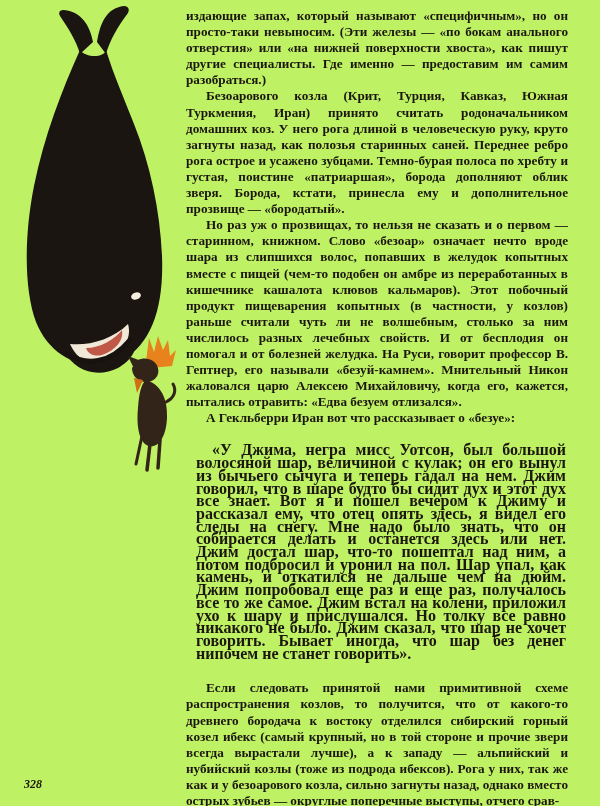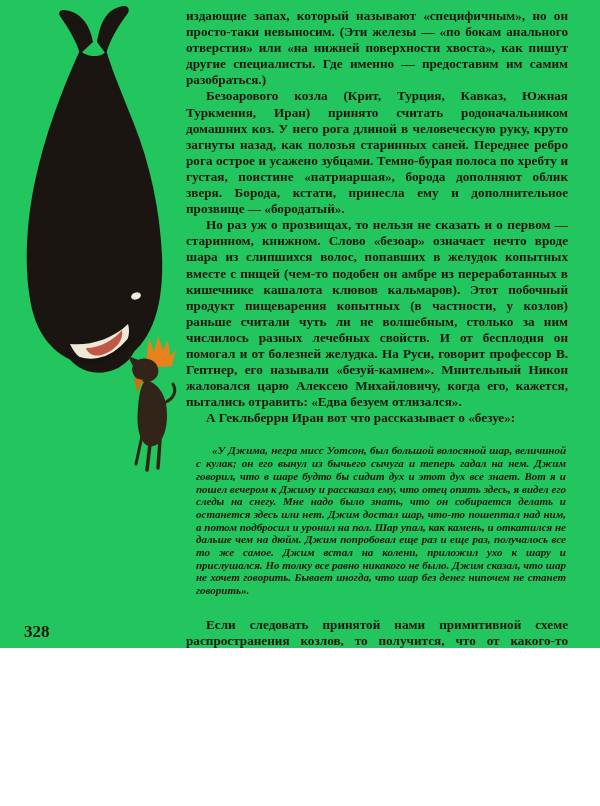--- a/index.html
+++ b/index.html
@@ -1,20 +1,20 @@
 <!DOCTYPE html>
 <html><head>
 <meta charset="utf-8">
 <style>
   html, body { margin: 0; padding: 0; }
   .book-page {
     position: relative;
     width: 600px;
-    height: 648px;
-    background: #22c55e;
+    height: 806px;
+    background: #bef264;
     overflow: hidden;
     font-family: "Liberation Serif", serif;
     color: #1b160e;
   }
   .illustration {
     position: absolute;
     left: 0;
     top: 0;
     width: 190px;
     height: 480px;
@@ -28,33 +28,33 @@
     line-height: 16.1px;
     font-weight: bold;
     text-align: justify;
   }
   .para { margin: 0; text-indent: 20px; }
   .para.no-indent { text-indent: 0; }
   .quote {
     margin: 18px 0 20px 0;
     padding-left: 10px;
     padding-right: 2px;
-    font-size: 11px;
+    font-size: 16px;
     line-height: 12.7px;
     font-weight: bold;
     text-align: justify;
     text-indent: 16px;
-    font-style: italic;
   }
   .page-number {
     position: absolute;
     left: 24px;
-    bottom: 6px;
-    font-size: 17px;
+    bottom: 14px;
+    font-size: 12px;
     font-weight: bold;
+    font-style: italic;
   }
 </style>
 </head>
 <body>
 
 <div class="book-page">
 
   <svg class="illustration" viewBox="0 0 190 480" xmlns="http://www.w3.org/2000/svg">
 
     <g>

